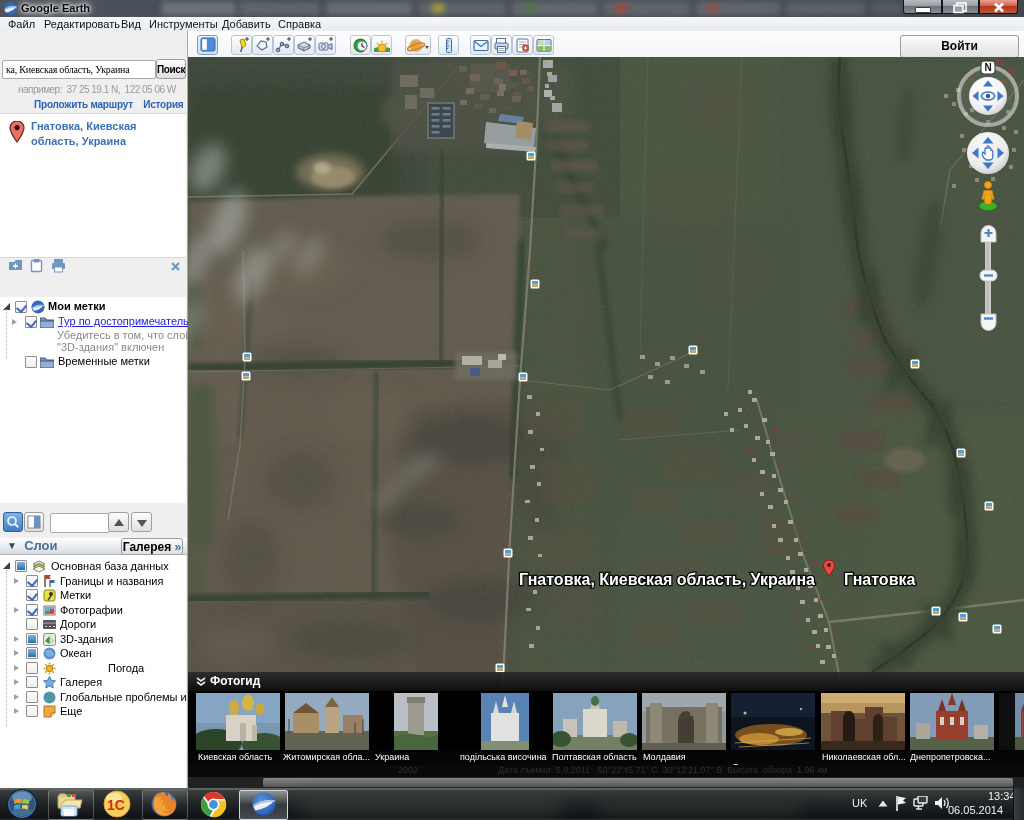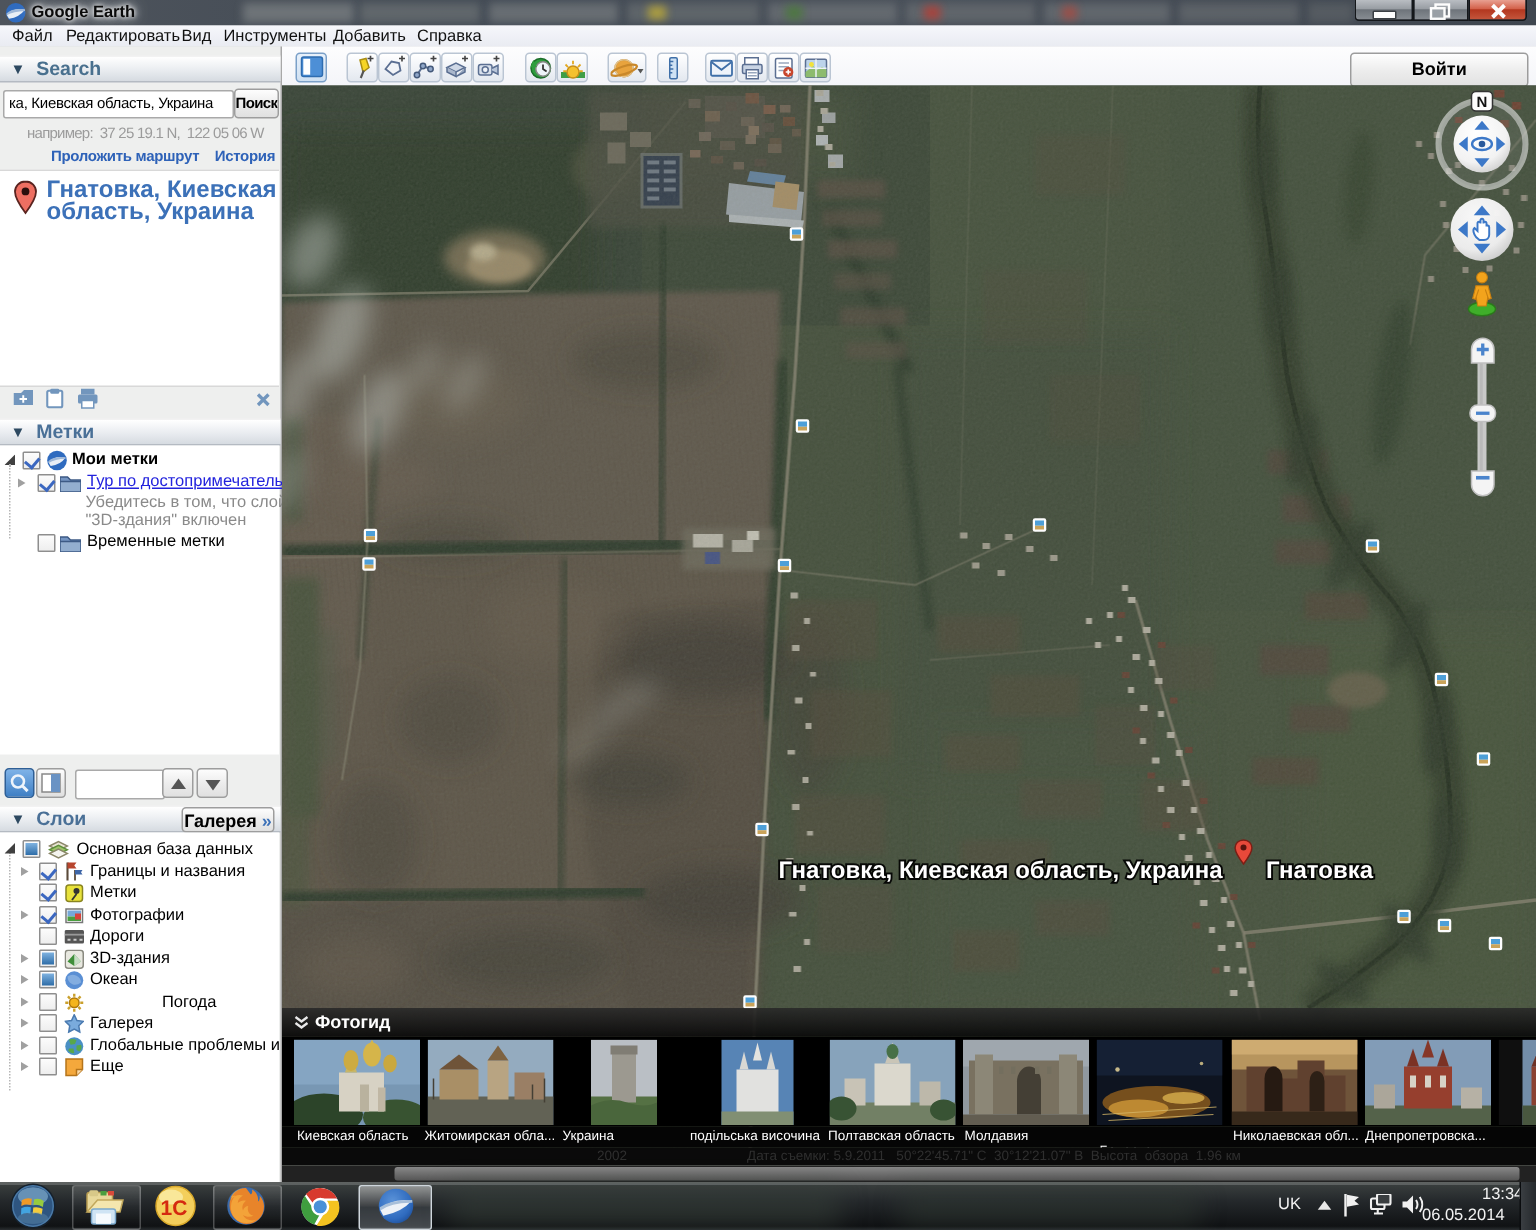--- a/index.html
+++ b/index.html
@@ -17,21 +17,21 @@
 
 #toolbar{left:188px;top:31px;width:836px;height:26px;background:linear-gradient(#fdfdfe,#f4f5f9);}
 .tbtn{position:absolute;top:4px;width:21px;height:20px;border:1px solid #bac5d3;border-radius:3px;background:linear-gradient(#ffffff,#eef1f6 60%,#e3e8ef);box-sizing:border-box;}
 .tbtn svg{position:absolute;left:1px;top:1px;}
 #loginbtn{position:absolute;left:712px;top:4px;width:117px;height:21px;border:1px solid #9c9c9c;border-radius:3px;background:linear-gradient(#fefefe,#ececec 55%,#e2e2e2);font-size:12px;font-weight:bold;color:#000;text-align:center;line-height:20px;}
 
 #sidebar{left:0;top:31px;width:187px;height:757px;background:#eeefee;border-right:1px solid #a8a8a8;font-size:11px;}
 .phead{position:absolute;left:0;width:187px;height:16px;background:linear-gradient(#ffffff,#e9ecf0 55%,#d6dbe1);border-top:1px solid #f2f2f2;border-bottom:1px solid #b4bac2;color:#4a7097;font-weight:bold;font-size:13px;}
 .tri{display:inline-block;color:#2d4961;font-size:10px;vertical-align:1px;}
 .white{position:absolute;background:#fff;}
-input.si{position:absolute;border:1px solid #a9a9a9;border-radius:2px;font-family:Liberation Sans, sans-serif;}
+input.si{position:absolute;border:1px solid #a9a9a9;border-radius:2px;font-family:Liberation Serif, serif;}
 .btn7{position:absolute;border:1px solid #9d9d9d;border-radius:3px;background:linear-gradient(#fdfdfd,#ededed 50%,#e0e0e0);box-sizing:border-box;}
 
 .trow{position:absolute;left:0;width:187px;height:15px;font-size:11px;color:#000;white-space:nowrap;}
 .cb{position:absolute;width:12px;height:12px;border:1px solid #8e8e8e;background:linear-gradient(#fcfcfc,#eee);box-sizing:border-box;border-radius:1px;}
 .cb.chk:before{content:"";position:absolute;left:2px;top:1px;width:5px;height:7px;border:solid #3b67c0;border-width:0 2px 2px 0;transform:rotate(40deg);}
 .cb.part:before{content:"";position:absolute;left:1px;top:1px;width:8px;height:8px;background:linear-gradient(#7fb2e0,#2e6da8);}
 .exp{position:absolute;width:0;height:0;border-style:solid;border-width:3.5px 0 3.5px 5px;border-color:transparent transparent transparent #a0a0a0;}
 
 #strip{left:188px;top:672px;width:836px;height:105px;background:transparent;overflow:hidden;}
 #striphead{position:absolute;left:0;top:0;width:980px;height:19px;background:linear-gradient(rgba(40,40,40,.88),rgba(10,10,10,.94));color:#fff;font-size:12px;font-weight:bold;}
@@ -206,51 +206,49 @@
         <path d="M2 11 L7 7 L10 9.5 L13 7.5 L16 9.5 V14.5 H2 Z" fill="#8dbb6e"></path>
         <circle cx="6" cy="6" r="1.6" fill="#f2e23a"></circle>
         <path d="M9 2.5 V14.5 M2 8.5 H16" stroke="#eef3f9" stroke-width="1"></path>
       </svg>
   </div>
   <div id="loginbtn">Войти</div>
 </div>
 
 <div id="sidebar" class="abs">
 
-  <div class="phead" style="top:6px;"><span style="margin-left:7px" class="tri">▼</span>&nbsp; <span style="color:#49708e">Search</span></div>
   <input class="si" style="left: 2px; top: 29px; width: 146px; height: 17px; font-size: 10px; letter-spacing: -0.2px; padding: 0px 3px;" value="ка, Киевская область, Украина">
   <div class="btn7" style="left:156px;top:28px;width:30px;height:20px;font-size:10px;letter-spacing:-0.4px;font-weight:bold;text-align:center;line-height:19px;overflow:hidden;">Поиск</div>
   <div class="abs" style="left:18px;top:53px;color:#9b9b9b;font-size:10px;letter-spacing:-0.5px;white-space:nowrap;">например:&nbsp; 37 25 19.1 N,&nbsp; 122 05 06 W</div>
   <div class="abs" style="left:34px;top:68px;font-size:10px;letter-spacing:-0.2px;font-weight:bold;color:#2e62b8;white-space:nowrap;">Проложить маршрут&nbsp;&nbsp;&nbsp; История</div>
   <div class="white" style="left:0px;top:82px;width:186px;height:143px;border-top:1px solid #d8d8d8;border-bottom:1px solid #d8d8d8;">
     <svg style="position:absolute;left:9px;top:6px" width="16" height="26" viewBox="0 0 16 26">
       <path d="M8 1 C3.7 1 1 4.2 1 7.8 C1 12.5 8 22 8 22 C8 22 15 12.5 15 7.8 C15 4.2 12.3 1 8 1 Z" fill="#ee6f62" stroke="#5a2420" stroke-width="1.2"></path>
       <circle cx="8" cy="7.6" r="2.6" fill="#2b0f0d"></circle>
     </svg>
-    <div style="position:absolute;left:31px;top:5px;font-size:16px;font-weight:bold;color:#3c71b8;line-height:15px;">Гнатовка, Киевская<br>область, Украина</div>
+    <div style="position:absolute;left:31px;top:5px;font-size:11px;font-weight:bold;color:#3c71b8;line-height:15px;">Гнатовка, Киевская<br>область, Украина</div>
   </div>
 
   <svg class="abs" style="left:9px;top:228px" width="172" height="14" viewBox="0 0 172 14">
     <g fill="#7296bd">
         <path d="M0 3 h5 l2-2 h6 v10 h-13 z"></path>
         <path d="M6.5 4.5 v5 M4 7 h5" stroke="#fff" stroke-width="1.3"></path>
       </g>
     <g transform="translate(22,0)">
         <rect x="0.5" y="1.5" width="10" height="11" rx="1" fill="#fff" stroke="#7296bd" stroke-width="1.4"></rect>
         <rect x="2.5" y="0" width="6" height="3.5" rx="1" fill="#7296bd"></rect>
       </g>
     <g transform="translate(43,0)" fill="#7296bd">
         <rect x="2" y="0" width="9" height="4"></rect>
         <rect x="0" y="4" width="13" height="6" rx="1"></rect>
         <rect x="2.5" y="8" width="8" height="5" fill="#fff" stroke="#7296bd"></rect>
       </g>
     <path d="M163 4 l7 7 M170 4 l-7 7" stroke="#7296bd" stroke-width="2.2"></path>
   </svg>
 
-  <div class="phead" style="top:248px;"><span style="margin-left:7px" class="tri">▼</span>&nbsp; <span>Метки</span></div>
   <div class="white" style="left:0px;top:266px;width:186px;height:206px;">
     <div class="trow" style="top:3px;">
       <svg class="abs" style="left:3px;top:3px" width="8" height="8">
           <path d="M7 0 v7 h-7 z" fill="#404040"></path>
         </svg>
       <span class="cb chk" style="left:15px;top:1px;"></span>
       <svg class="abs" style="left:31px;top:0px" width="14" height="14" viewBox="0 0 15 15">
           <circle cx="7.5" cy="7.5" r="7" fill="#2f6bbf"></circle>
           <path d="M1.5 9 Q6 3.5 13.5 5.5 Q10 10.5 3 11.5 Z" fill="#e8eef5"></path>
           <path d="M1.3 8 Q5 4.5 13.6 5.2 L13.7 6.3 Q6 6.5 1.5 9.2 Z" fill="#9fb8d8"></path>

